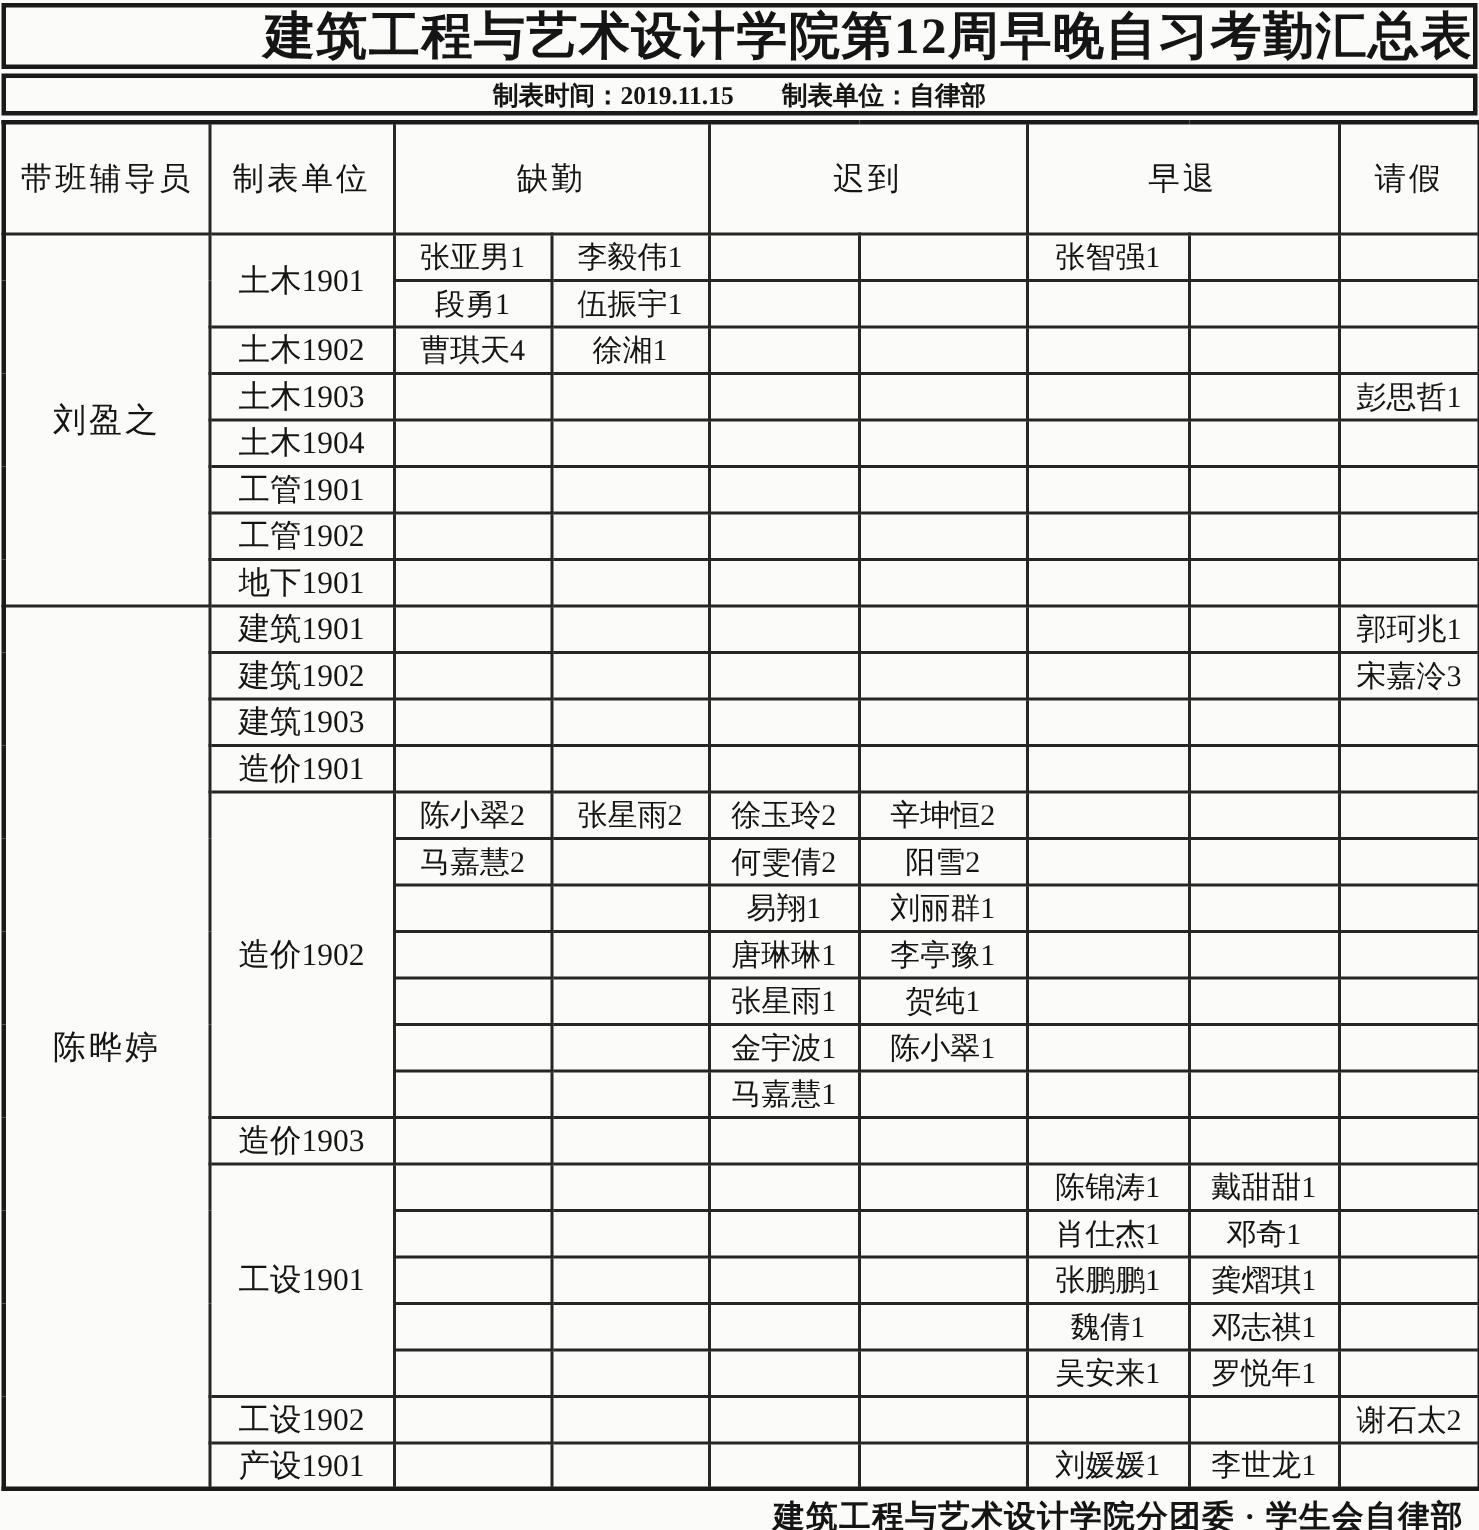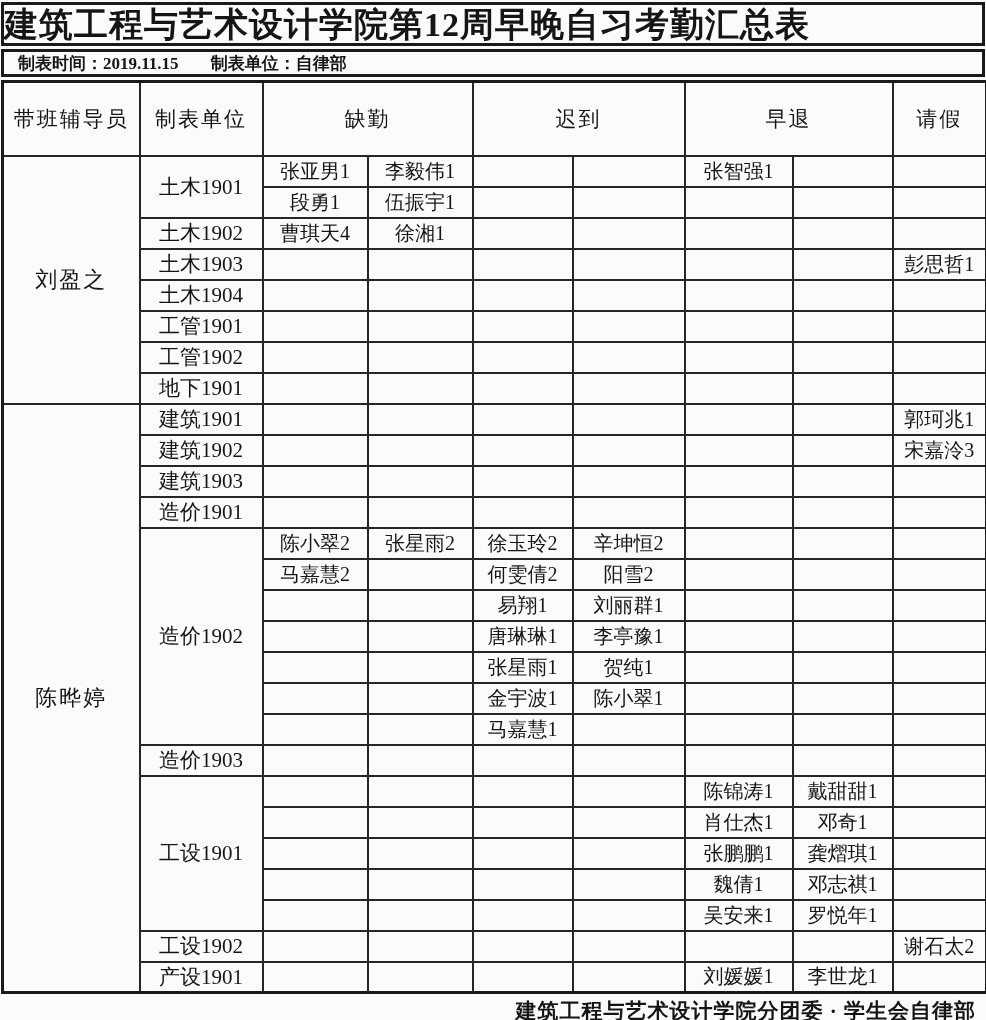--- a/index.html
+++ b/index.html
@@ -12,32 +12,34 @@
   }
   .sheet {
     width: 986px;
     height: 1020px;
     background: #fbfbf9;
     padding: 2px 0 0 0;
   }
   .title-band {
     border: 3px solid #1a1a1a;
     margin: 0 1px 3px 1px;
-    text-align: left;
+    text-align: right;
     font-size: 34px;
     font-weight: bold;
     line-height: 40px;
     height: 44px;
     letter-spacing: 1px;
     overflow: hidden;
     white-space: nowrap;
+    padding-left: 26px;
   }
   .meta-band {
     border: 3px solid #1a1a1a;
     margin: 0 1px 3px 1px;
+    text-align: center;
     font-size: 17px;
     font-weight: bold;
     height: 28px;
     line-height: 23px;
     overflow: hidden;
     white-space: nowrap;
   }
   .meta-band .meta-part { margin: 0 14px; }
   table.grid {
     width: 984px;

